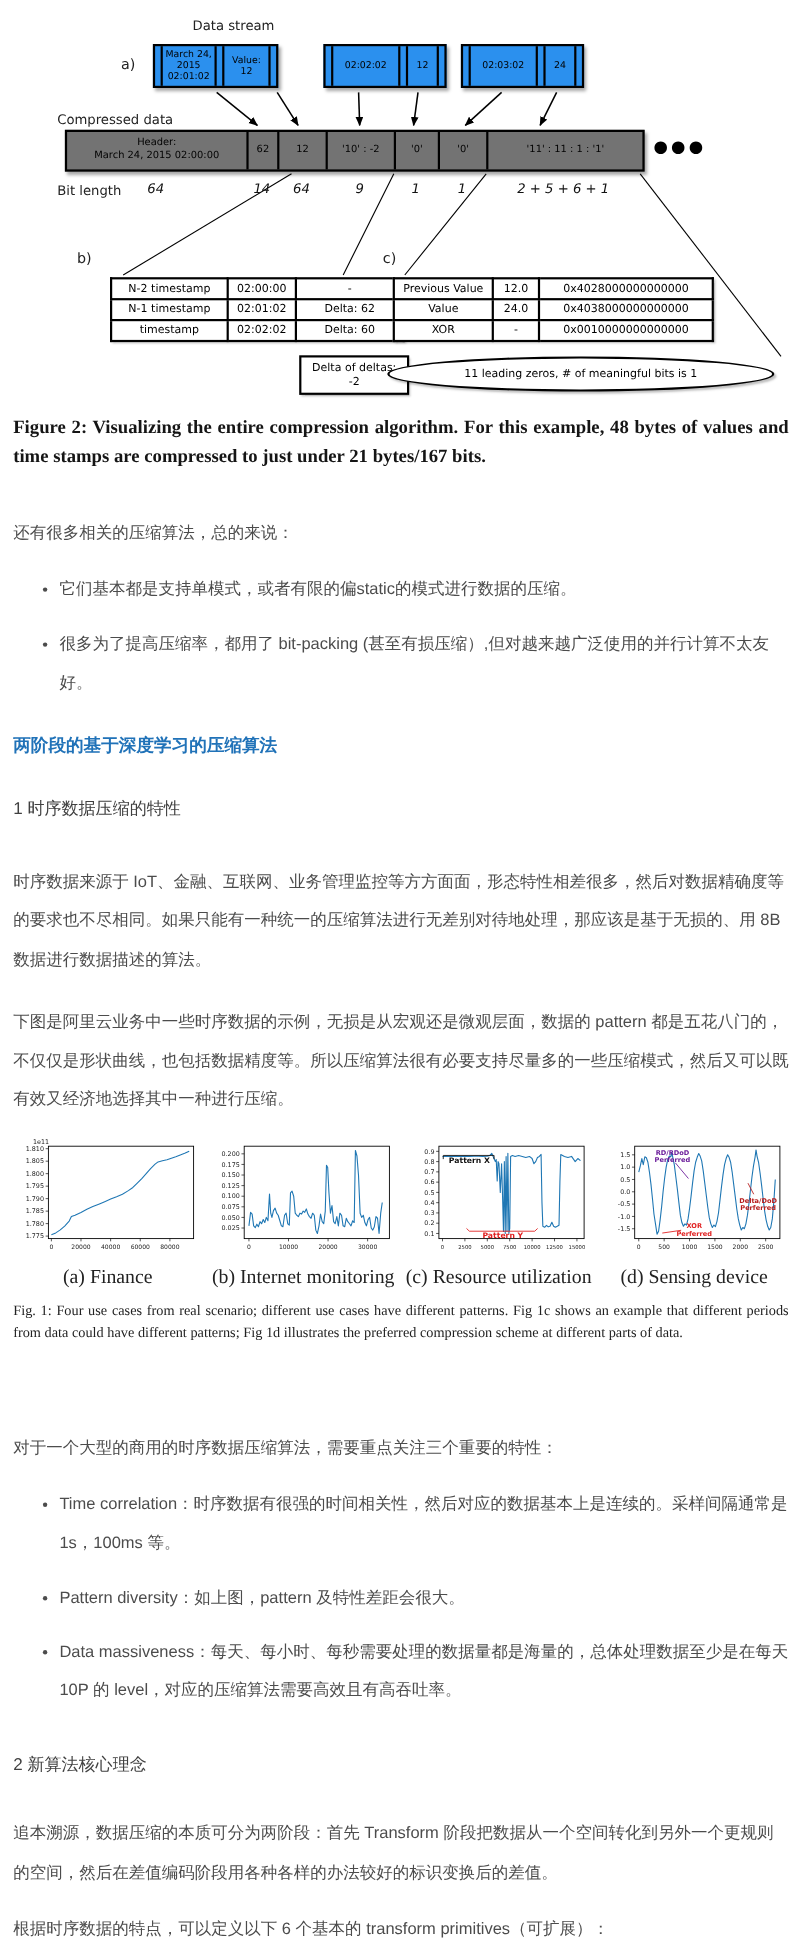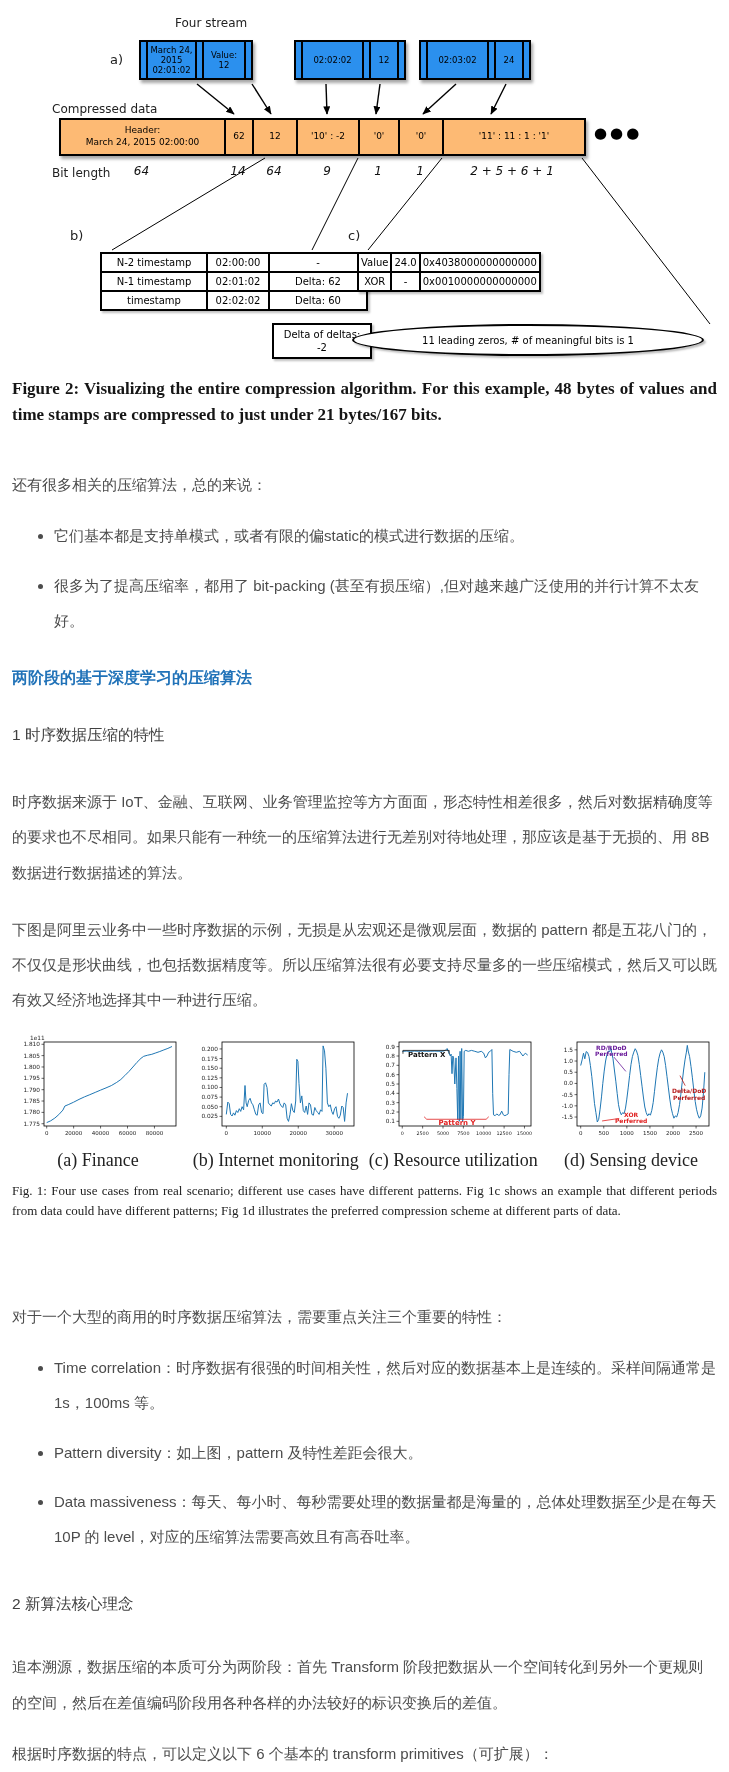--- a/index.html
+++ b/index.html
@@ -8,21 +8,21 @@
 
   
   .fig2-canvas{position:relative;width:705px;height:352px;font-family:"DejaVu Sans",sans-serif;color:#000;}
   .fig2-lines{position:absolute;left:0;top:0;pointer-events:none;}
   .f2lbl{position:absolute;font-size:12px;color:#222;}
   .sbox{position:absolute;top:30px;height:40px;display:flex;background:#2b90ee;border:2px solid #000;box-shadow:2px 3px 3px rgba(0,0,0,.35);box-sizing:border-box;}
   .sbox .c{border-right:2px solid #000;display:flex;align-items:center;justify-content:center;text-align:center;font-size:8.5px;line-height:1.2;white-space:pre-line;color:#000;}
   .sbox .c:last-child{border-right:none;}
   .c.thin{width:5px;flex:none;}
   .c.grow{flex:1;}
-  .crow{position:absolute;left:47px;top:108px;height:38px;display:flex;border:2px solid #000;background:#fdba74;box-shadow:2px 3px 3px rgba(0,0,0,.35);box-sizing:border-box;}
+  .crow{position:absolute;left:47px;top:108px;height:38px;display:flex;border:2px solid #000;background:#737373;box-shadow:2px 3px 3px rgba(0,0,0,.35);box-sizing:border-box;}
   .crow .seg{border-right:2px solid #000;display:flex;align-items:center;justify-content:center;text-align:center;font-size:9px;line-height:1.3;white-space:pre-line;box-sizing:border-box;flex:none;}
   .crow .seg:last-child{border-right:none;}
   .dots{position:absolute;left:582px;top:114px;font-size:15px;font-weight:bold;letter-spacing:3px;color:#000;}
   .bitrow{position:absolute;left:47px;top:154px;display:flex;font-size:12px;color:#111;font-style:italic;}
   .bitrow .bit{text-align:center;flex:none;}
   .tbl{position:absolute;border-collapse:collapse;background:#fff;font-size:10px;color:#000;box-shadow:2px 2px 2px rgba(0,0,0,.25);}
   .tbl td{border:2px solid #000;text-align:center;padding:3px 2px;height:17px;box-sizing:border-box;}
   .tfoot{position:absolute;border:2px solid #000;background:#fff;font-size:10px;color:#000;display:flex;align-items:center;justify-content:center;text-align:center;white-space:pre-line;line-height:1.3;box-shadow:2px 2px 2px rgba(0,0,0,.25);box-sizing:border-box;}
   .ellipse{position:absolute;border:2px solid #000;border-radius:50%;display:flex;align-items:center;justify-content:center;font-size:10px;color:#000;background:#fff;box-shadow:2px 2px 2px rgba(0,0,0,.25);box-sizing:border-box;}
   .fig2-cap{font-family:"Liberation Serif","DejaVu Serif",serif;font-weight:bold;font-size:17px;line-height:1.5;color:#151515;text-align:justify;margin:14px 0 0;}
@@ -61,21 +61,21 @@
         <line x1="314" y1="74" x2="315" y2="104" stroke="#000" stroke-width="1.4" marker-end="url(#ah)"></line>
         <line x1="368" y1="74" x2="364" y2="104" stroke="#000" stroke-width="1.4" marker-end="url(#ah)"></line>
         <line x1="444" y1="74" x2="411" y2="104" stroke="#000" stroke-width="1.4" marker-end="url(#ah)"></line>
         <line x1="494" y1="74" x2="479" y2="104" stroke="#000" stroke-width="1.4" marker-end="url(#ah)"></line>
         <line x1="253" y1="148" x2="100" y2="240" stroke="#000" stroke-width="1"></line>
         <line x1="346" y1="148" x2="300" y2="240" stroke="#000" stroke-width="1"></line>
         <line x1="430" y1="148" x2="356" y2="240" stroke="#000" stroke-width="1"></line>
         <line x1="570" y1="148" x2="698" y2="314" stroke="#000" stroke-width="1"></line>
       </svg>
 
-      <div class="f2lbl" style="left:163px;top:6px">Four stream</div>
+      <div class="f2lbl" style="left:163px;top:6px">Data stream</div>
       <div class="f2lbl" style="left:98px;top:42px;font-size:13px">a)</div>
 
       <div class="sbox" style="left:127px;width:114px">
         <div class="c thin"></div>
         <div class="c grow">March 24,
 2015 02:01:02</div>
         <div class="c thin"></div>
         <div class="c" style="width:40px">Value:
 12</div>
         <div class="c thin"></div>
@@ -141,20 +141,25 @@
           <td>Delta: 60</td>
         </tr>
       </tbody>
         </table>
       <div class="tfoot" style="left:260px;top:313px;width:100px;height:36px">Delta of deltas:
 -2</div>
 
       <div class="f2lbl" style="left:336px;top:218px;font-size:13px">c)</div>
       <table class="tbl" style="left:345px;top:242px">
         <tbody>
+            <tr>
+          <td style="width:90px">Previous Value</td>
+          <td style="width:42px">12.0</td>
+          <td style="width:158px">0x4028000000000000</td>
+        </tr>
         <tr>
           <td>Value</td>
           <td>24.0</td>
           <td>0x4038000000000000</td>
         </tr>
         <tr>
           <td>XOR</td>
           <td>-</td>
           <td>0x0010000000000000</td>
         </tr>

